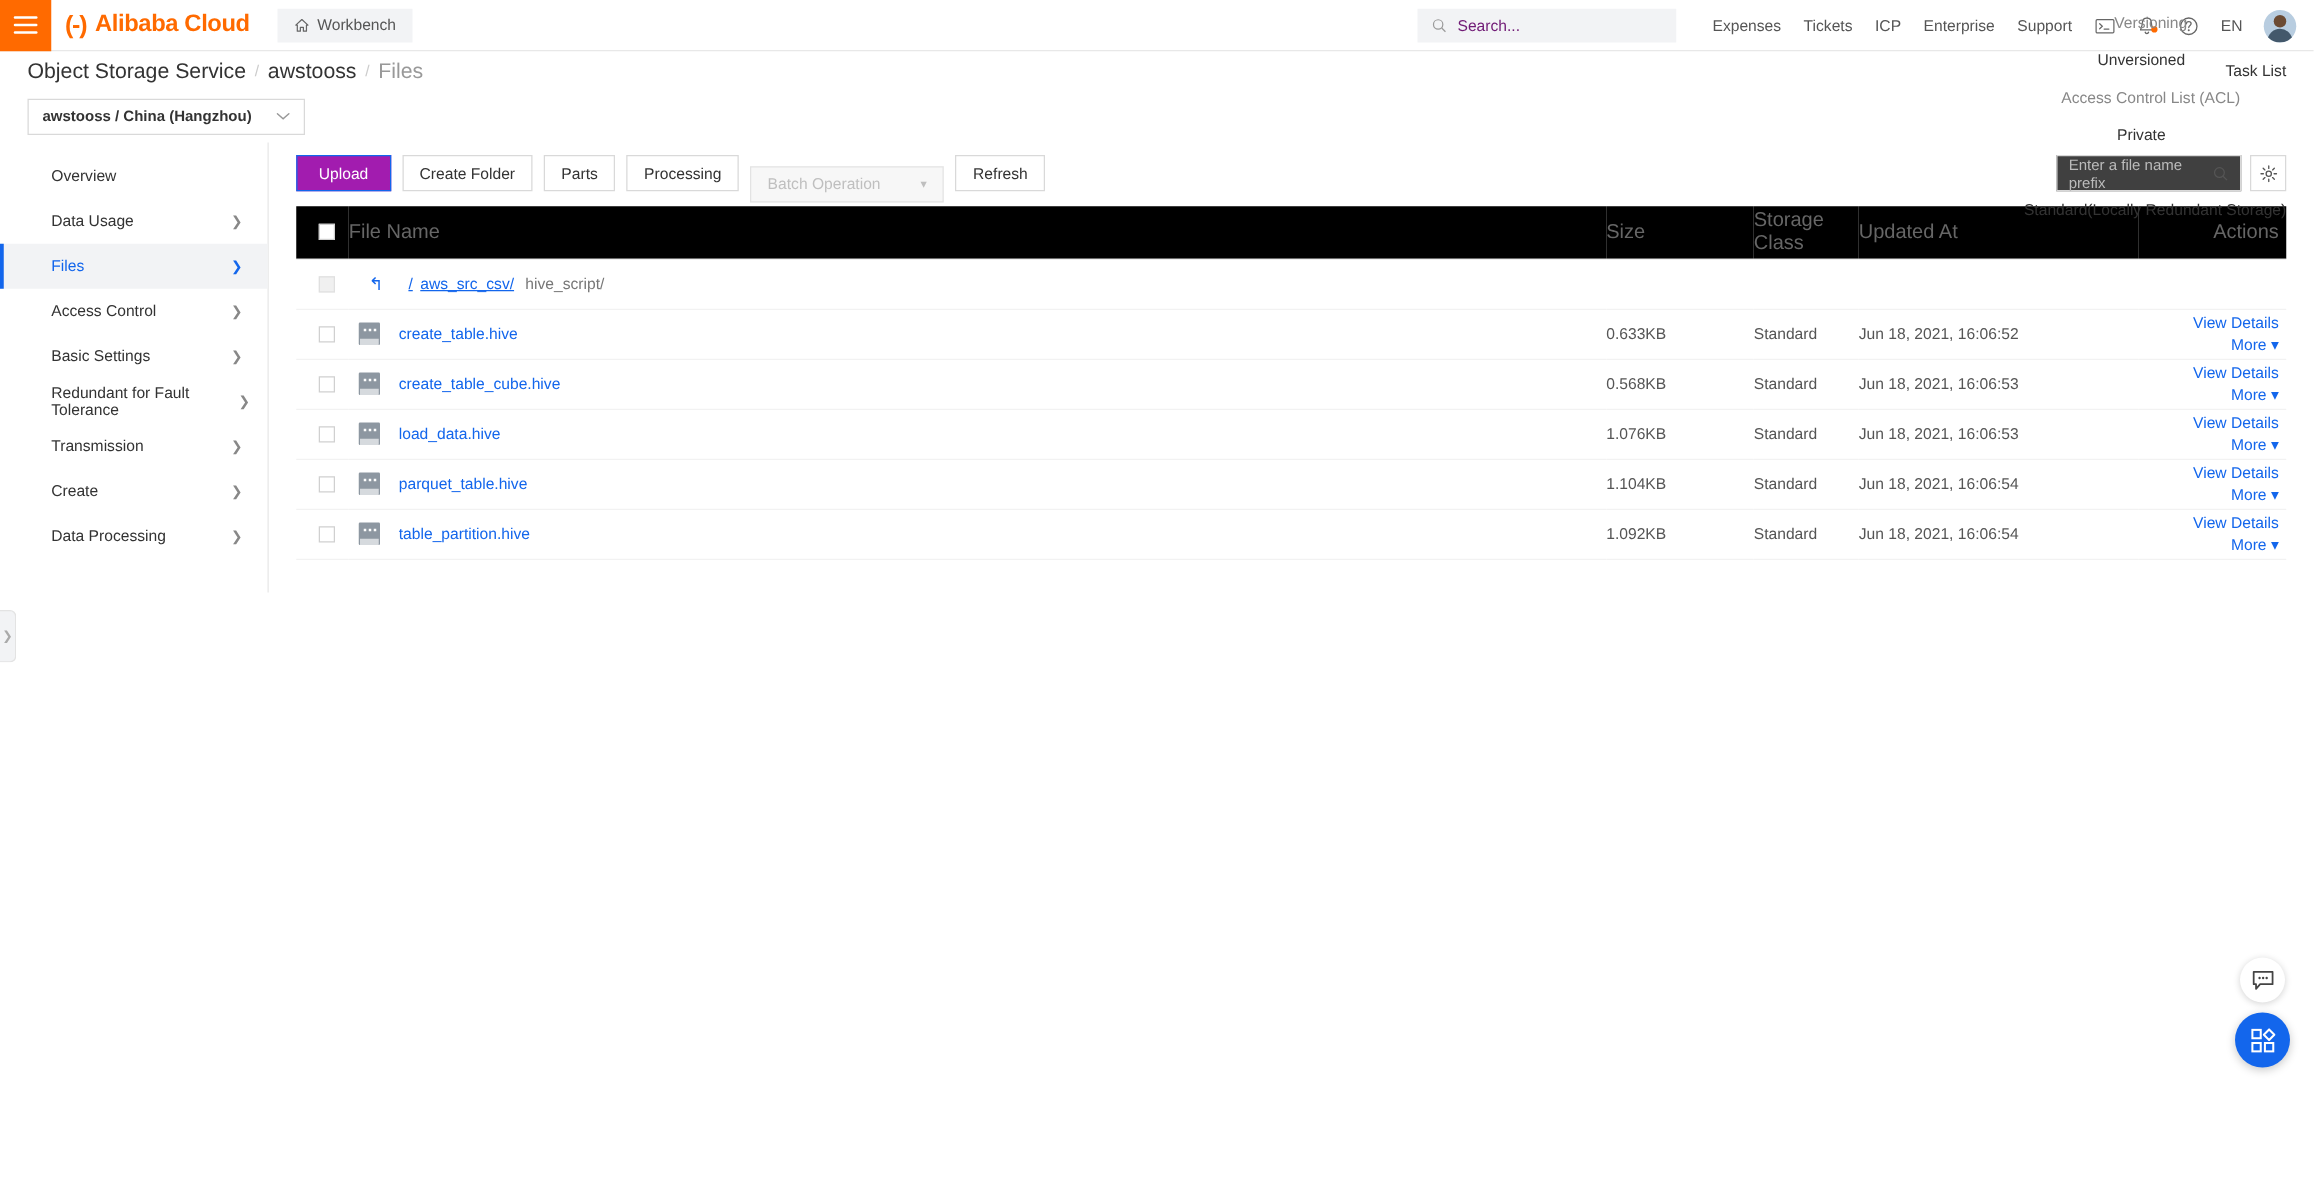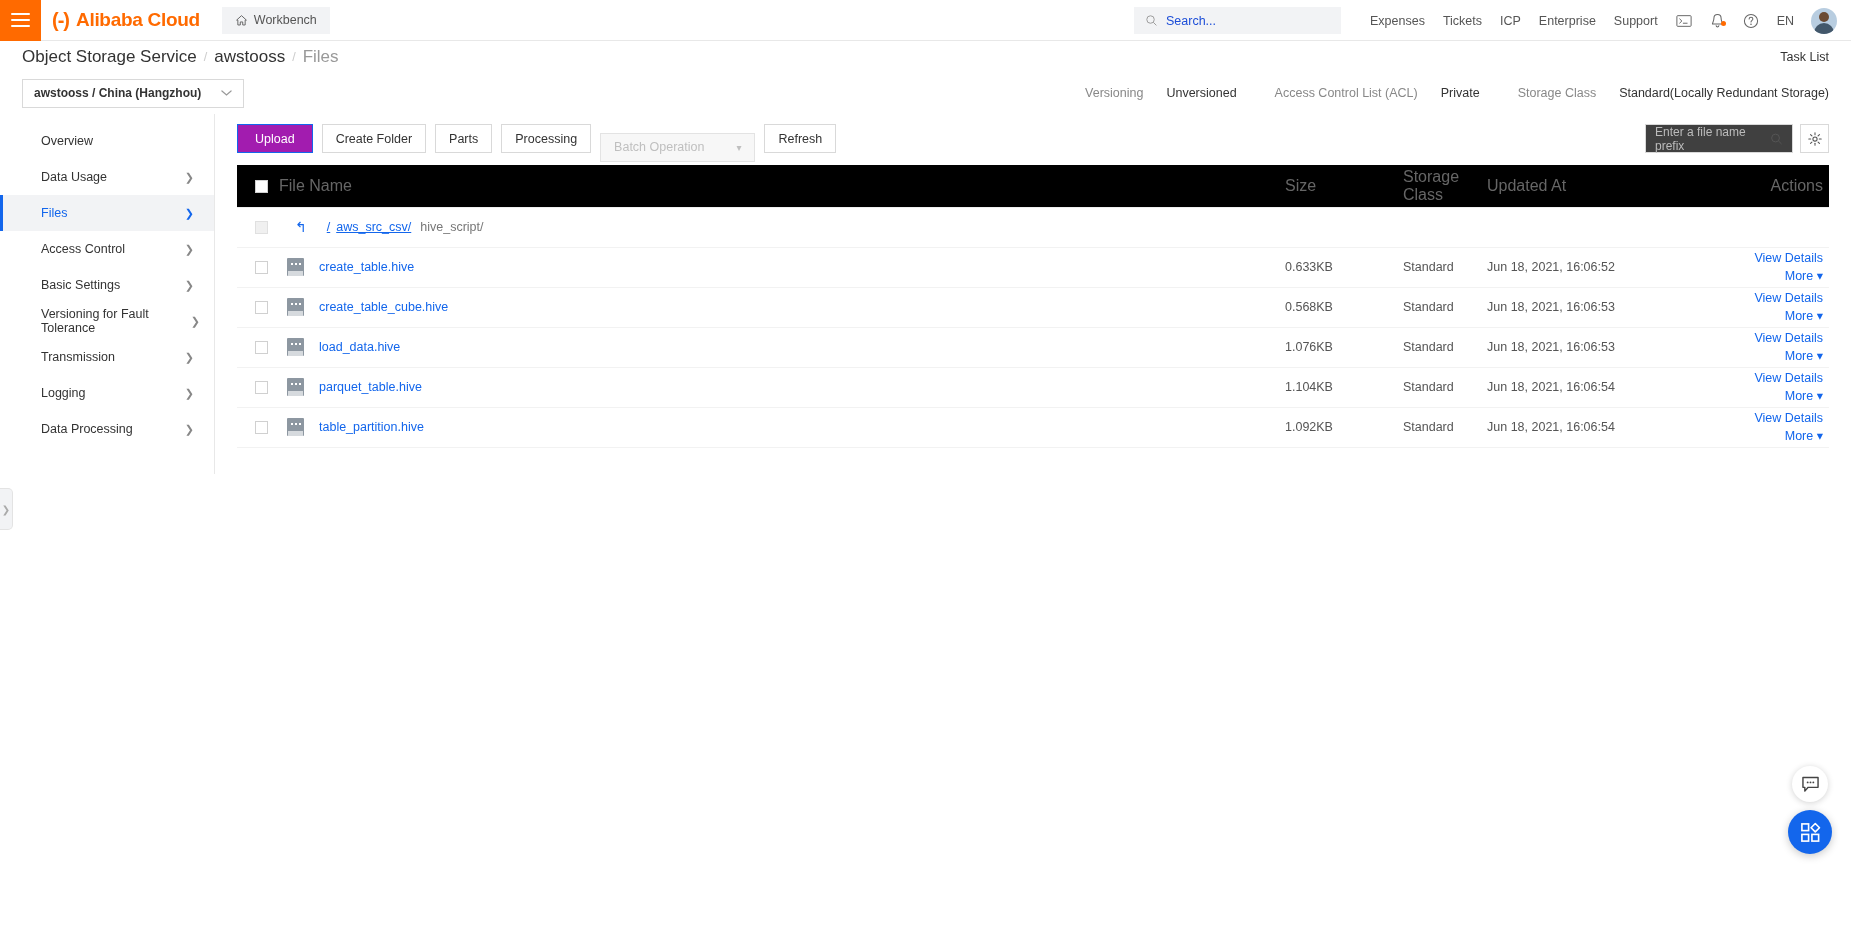--- a/index.html
+++ b/index.html
@@ -44,21 +44,21 @@
 
   .top-right {
     position: absolute; right: 0; top: 0; height: 41px;
     display: flex; align-items: center; gap: 0;
   }
   .searchbox {
     width: 207px; height: 27px; background: #f2f3f5;
     display: flex; align-items: center; gap: 8px;
     padding: 0 11px; margin-right: 20px; cursor: text;
   }
-  .searchbox .ph { font-size: 12.5px; color: #1d4ed8; }
+  .searchbox .ph { font-size: 12.5px; color: #701a75; }
   .top-link {
     font-size: 12.5px; color: #555; padding: 0 9px;
     cursor: pointer; white-space: nowrap;
   }
   .top-icon {
     padding: 0 9px; display: flex; align-items: center;
     cursor: pointer; position: relative;
   }
   .badge-dot {
     position: absolute; top: 8px; right: 8px;
@@ -92,21 +92,21 @@
   }
   .bucket-select {
     width: 222px; height: 29px;
     border: 1px solid #d9d9d9; background: #fff;
     display: flex; align-items: center; justify-content: space-between;
     padding: 0 11px; cursor: pointer;
   }
   .bucket-select .bname { font-size: 12px; font-weight: bold; color: #333; }
   .meta-strip {
     position: absolute; right: 22px; display: flex;
-    align-items: center; gap: 16px; font-size: 12.5px;
+    align-items: center; gap: 16px; font-size: 12.5px; flex-direction: column;
   }
   .meta-label { color: #888; margin-right: 7px; }
   .meta-value { color: #333; margin-right: 22px; }
   .meta-value.last { margin-right: 0; }
 
   
   .body-wrap { display: flex; height: calc(952px - 41px - 31px - 42px); }
 
   .sidebar {
     width: 215px; flex: 0 0 215px;
@@ -343,29 +343,29 @@
     </div>
     <div class="nav-item">
       <span>Access Control</span>
       <span class="chev">❯</span>
     </div>
     <div class="nav-item">
       <span>Basic Settings</span>
       <span class="chev">❯</span>
     </div>
     <div class="nav-item tight">
-      <span>Versioning for Fault Tolerance</span>
+      <span>Redundant for Fault Tolerance</span>
       <span class="chev">❯</span>
     </div>
     <div class="nav-item">
       <span>Transmission</span>
       <span class="chev">❯</span>
     </div>
     <div class="nav-item">
-      <span>Logging</span>
+      <span>Create</span>
       <span class="chev">❯</span>
     </div>
     <div class="nav-item">
       <span>Data Processing</span>
       <span class="chev">❯</span>
     </div>
   </div>
 
   <div class="collapse-handle">❯</div>
 

